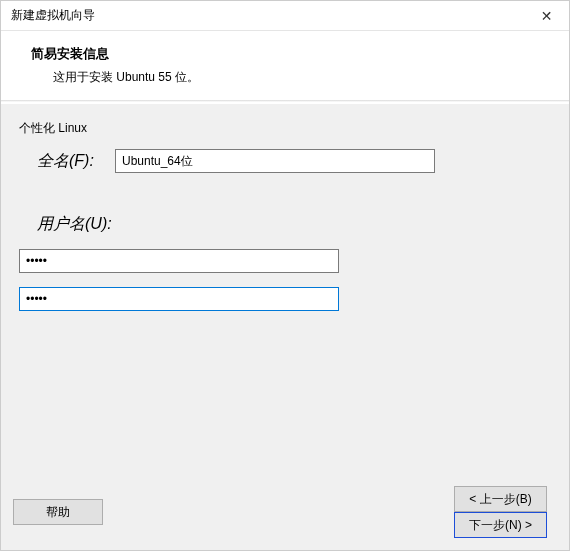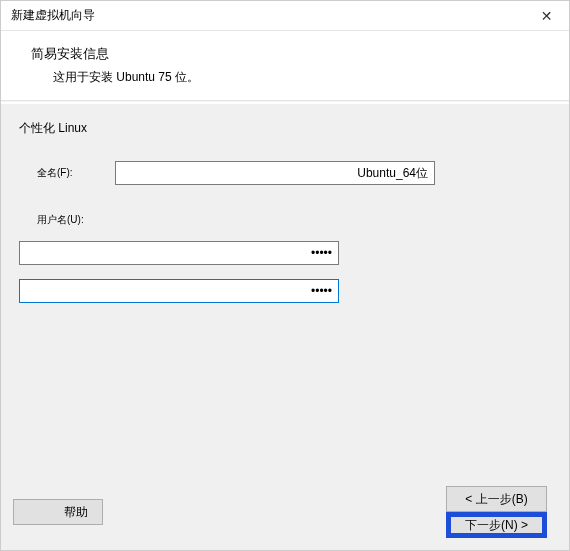--- a/index.html
+++ b/index.html
@@ -41,65 +41,65 @@
       font-size: 14px;
       color: #333;
       cursor: pointer;
       font-family: Arial, sans-serif;
     }
     .header-section {
       padding: 14px 10px 14px 30px;
       background: #fff;
     }
     .header-section .heading {
-      font-weight: normal;
+      font-weight: bold;
       font-size: 13px;
       margin-bottom: 6px;
     }
     .header-section .subheading {
       font-size: 12px;
       padding-left: 22px;
     }
     .separator {
       height: 2px;
       background: linear-gradient(to bottom, #d9d9d9 0%, #fff 100%);
       margin-bottom: 2px;
     }
     .body-section {
       flex: 1;
       background: #f0f0f0;
       padding: 16px 18px;
       position: relative;
     }
     .group-label {
       font-size: 12px;
-      margin-bottom: 24px;
+      margin-bottom: 12px;
     }
     .form-row {
       display: flex;
       align-items: center;
       margin-bottom: 14px;
     }
     .form-row.spaced {
-      margin-top: 28px;
+      margin-top: 41px;
     }
     .form-label {
       width: 96px;
       padding-left: 18px;
-      font-size: 10px;
+      font-size: 16px;
+      font-style: italic;
     }
     .form-input {
       width: 320px;
       height: 24px;
       border: 1px solid #7a7a7a;
       padding: 0 6px;
       font-size: 12px;
       font-family: inherit;
       background: #fff;
-      text-align: right;
     }
     .form-input.focused {
       border: 1px solid #0078d7;
     }
     .footer {
       background: #f0f0f0;
       padding: 10px 12px 12px;
       display: flex;
       align-items: center;
     }
@@ -108,24 +108,23 @@
       border: 1px solid #adadad;
       background: #e1e1e1;
       font-size: 12px;
       font-family: inherit;
       cursor: pointer;
       padding: 0 14px;
       min-width: 84px;
     }
     .btn.help {
       min-width: 90px;
-      text-align: right;
     }
     .btn.default {
-      border: 5px solid #1d4ed8;
+      border: 1px solid #1d4ed8;
     }
     .spacer { flex: 1; }
     .btn-group-nav {
       display: flex;
       gap: 0;
       margin-right: 10px;
       flex-direction: column;
     }
     .btn-group-nav .btn:first-child {
       border-right: 1px solid #adadad;
@@ -140,21 +139,21 @@
 <div class="window">
   <div class="titlebar">
     <span class="title">新建虚拟机向导</span>
     <div class="close">
       <span>✕</span>
     </div>
   </div>
 
   <div class="header-section">
     <div class="heading">简易安装信息</div>
-    <div class="subheading">这用于安装 Ubuntu 75 位。</div>
+    <div class="subheading">这用于安装 Ubuntu 55 位。</div>
   </div>
 
   <div class="separator"></div>
 
   <div class="body-section">
     <div class="group-label">个性化 Linux</div>
 
     <div class="form-row">
       <div class="form-label">全名(F):</div>
       <input type="text" class="form-input" value="Ubuntu_64位" style="">

